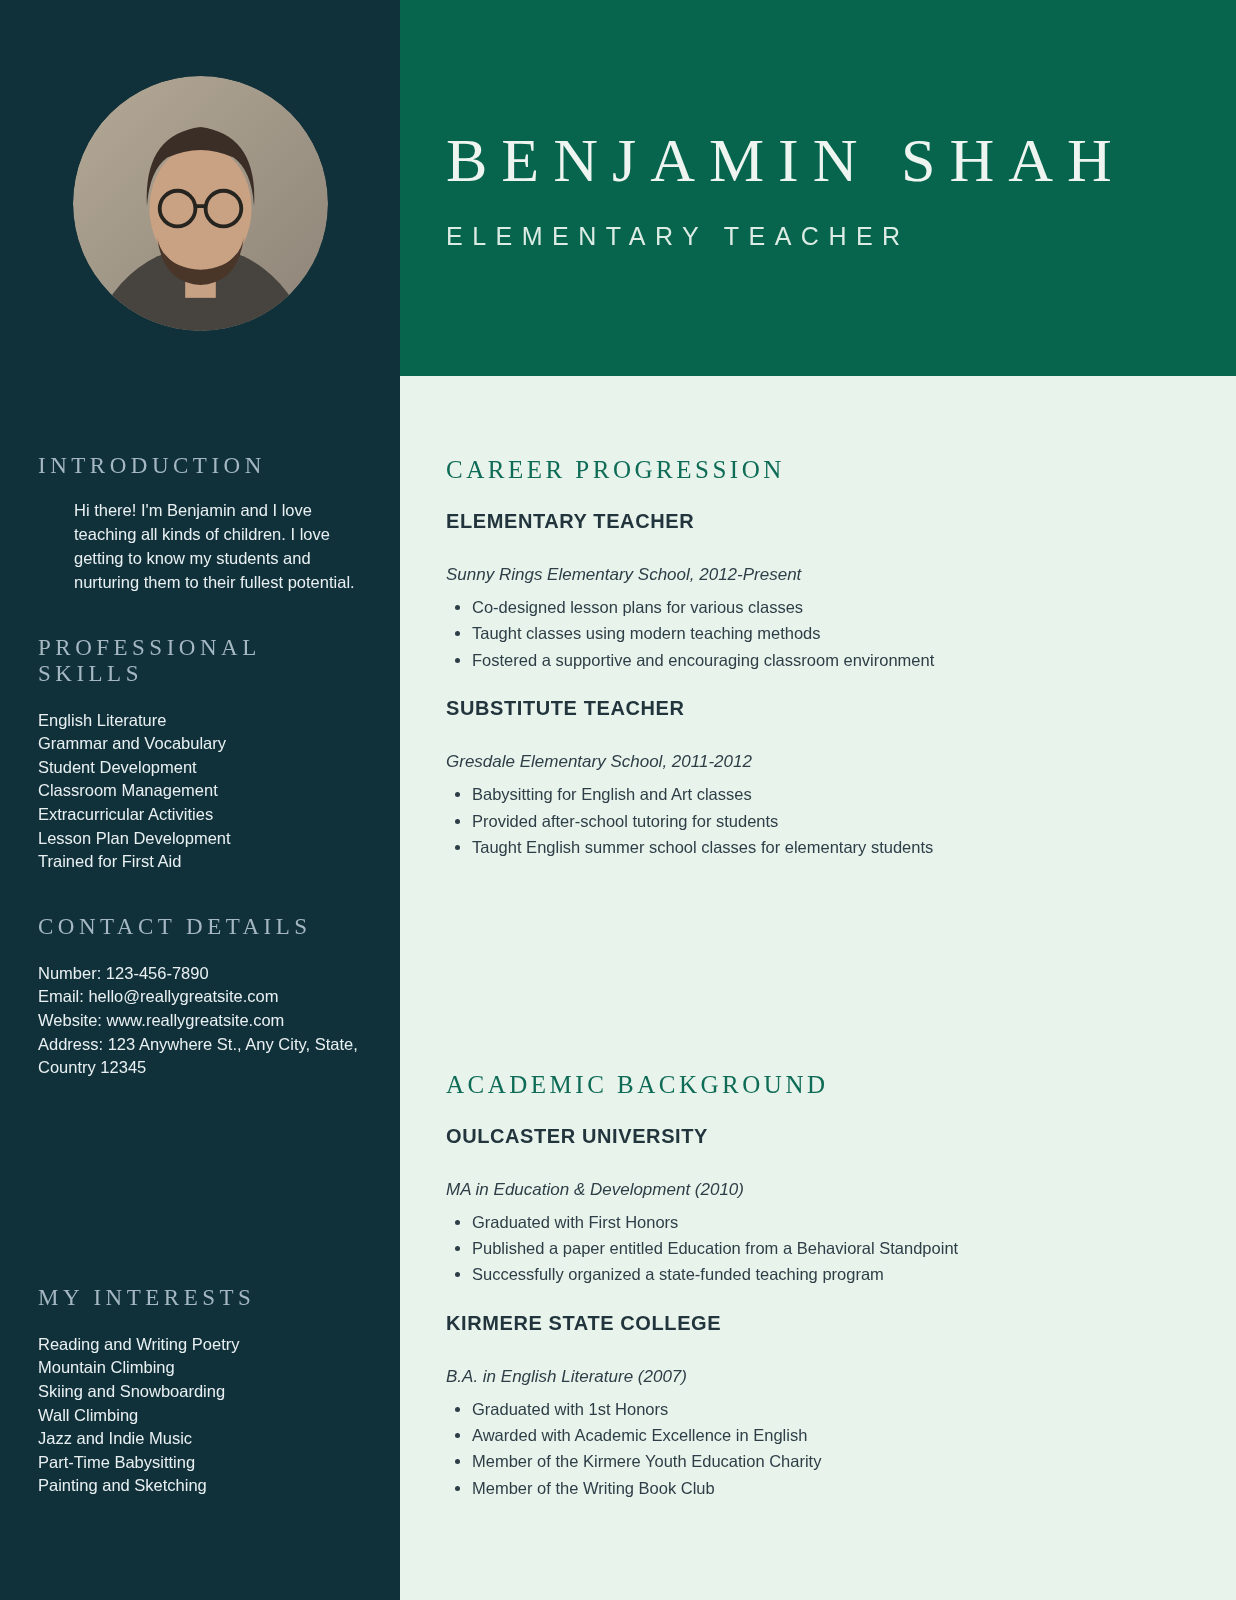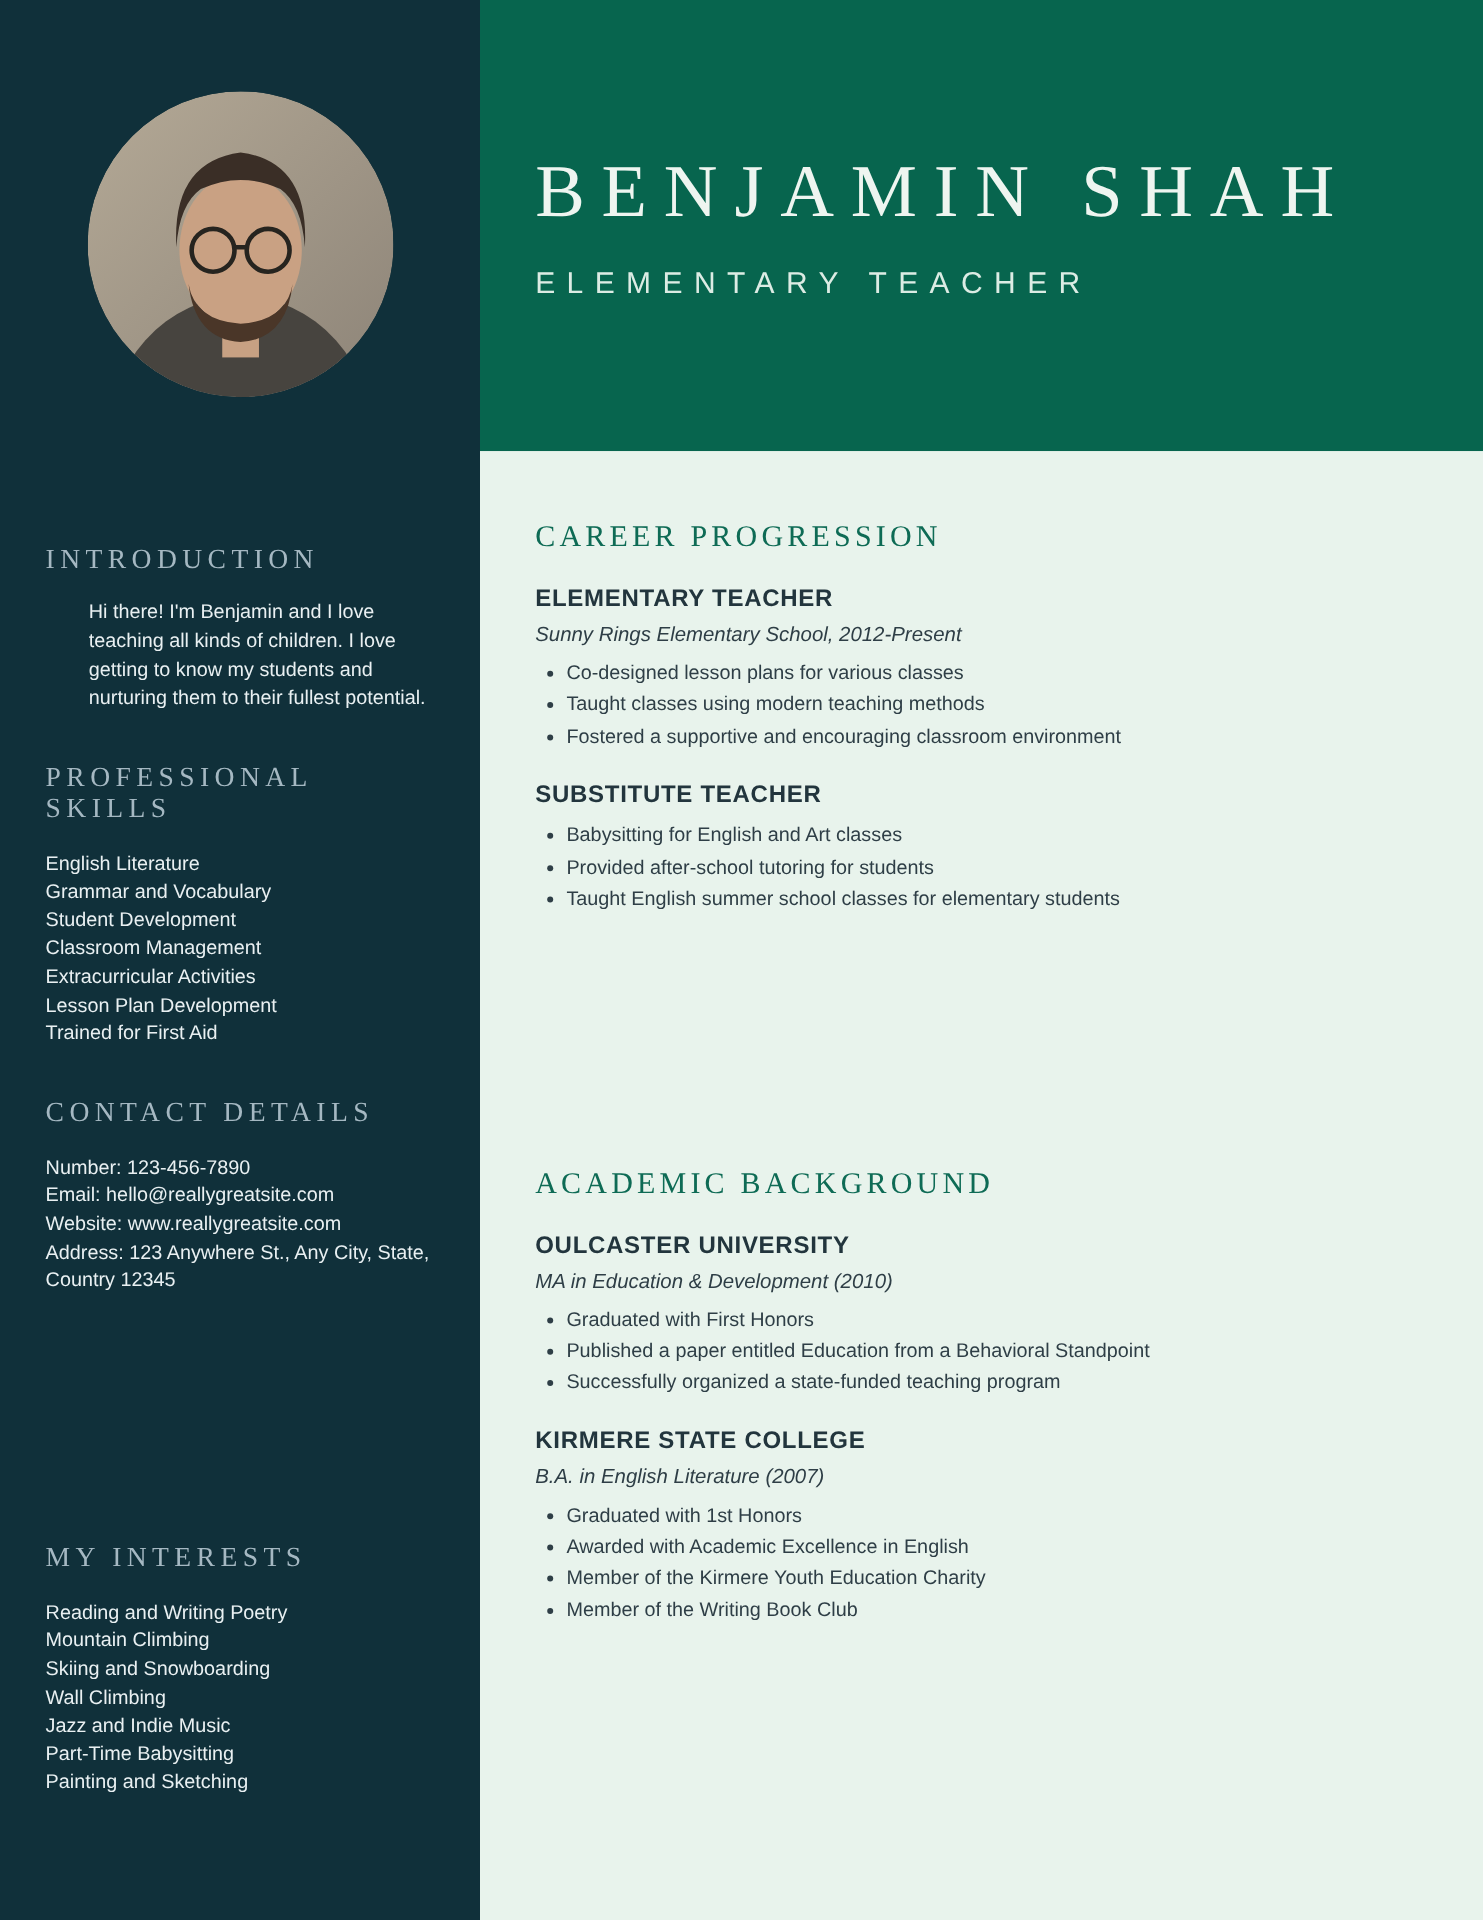--- a/index.html
+++ b/index.html
@@ -26,25 +26,25 @@
   .side-par{margin-top:20px;font-size:16.5px;line-height:1.45;color:var(--sidebar-text);margin-left:36px;}
   .side-section{margin-top:40px;}
   .side-list{list-style:none;margin-top:22px;font-size:16.5px;line-height:1.43;}
   .side-section-interests{margin-top:205px;}
 
   
   .main{flex:1;display:flex;flex-direction:column;}
   .header{height:376px;flex:0 0 376px;background:var(--header-bg);display:flex;flex-direction:column;justify-content:center;padding-left:46px;}
   .name{font-family:"Liberation Serif",serif;font-weight:400;font-size:62px;letter-spacing:14px;color:#eef5f0;white-space:nowrap;}
   .job-title{margin-top:26px;font-size:25px;letter-spacing:9.5px;color:#dcece4;font-weight:400;}
-  .content{flex:1;background:var(--content-bg);padding:58px 70px 0 46px;color:var(--body-text);}
+  .content{flex:1;background:var(--content-bg);padding:80px 70px 0 46px;color:var(--body-text);}
   .green-heading{font-family:"Liberation Serif",serif;font-weight:500;font-size:25px;letter-spacing:3.5px;color:var(--accent);}
   .entry{margin-top:26px;}
   .entry-title{font-size:20px;font-weight:700;letter-spacing:0.6px;color:var(--title-text);}
-  .entry-subtitle{margin-top:8px;font-size:17px;font-style:italic;color:var(--body-text);}
+  .entry-subtitle{margin-top:32px;font-size:17px;font-style:italic;color:var(--body-text);}
   .entry-bullets{margin-top:12px;padding-left:26px;font-size:16.5px;}
   .entry-bullets li{margin:4.5px 0;line-height:1.32;}
   .section-academic{margin-top:212px;}
 </style>
 </head>
 <body>
 
 <div class="page">
 
   <aside class="sidebar">
@@ -134,20 +134,21 @@
           <div class="entry-subtitle">Sunny Rings Elementary School, 2012-Present</div>
           <ul class="entry-bullets">
             <li>Co-designed lesson plans for various classes</li>
             <li>Taught classes using modern teaching methods</li>
             <li>Fostered a supportive and encouraging classroom environment</li>
           </ul>
         </article>
 
         <article class="entry">
           <h3 class="entry-title">SUBSTITUTE TEACHER</h3>
+          <div class="entry-subtitle">Gresdale Elementary School, 2011-2012</div>
           <ul class="entry-bullets">
             <li>Babysitting for English and Art classes</li>
             <li>Provided after-school tutoring for students</li>
             <li>Taught English summer school classes for elementary students</li>
           </ul>
         </article>
       </section>
 
       <section class="section-academic">
         <h2 class="green-heading">ACADEMIC BACKGROUND</h2>

